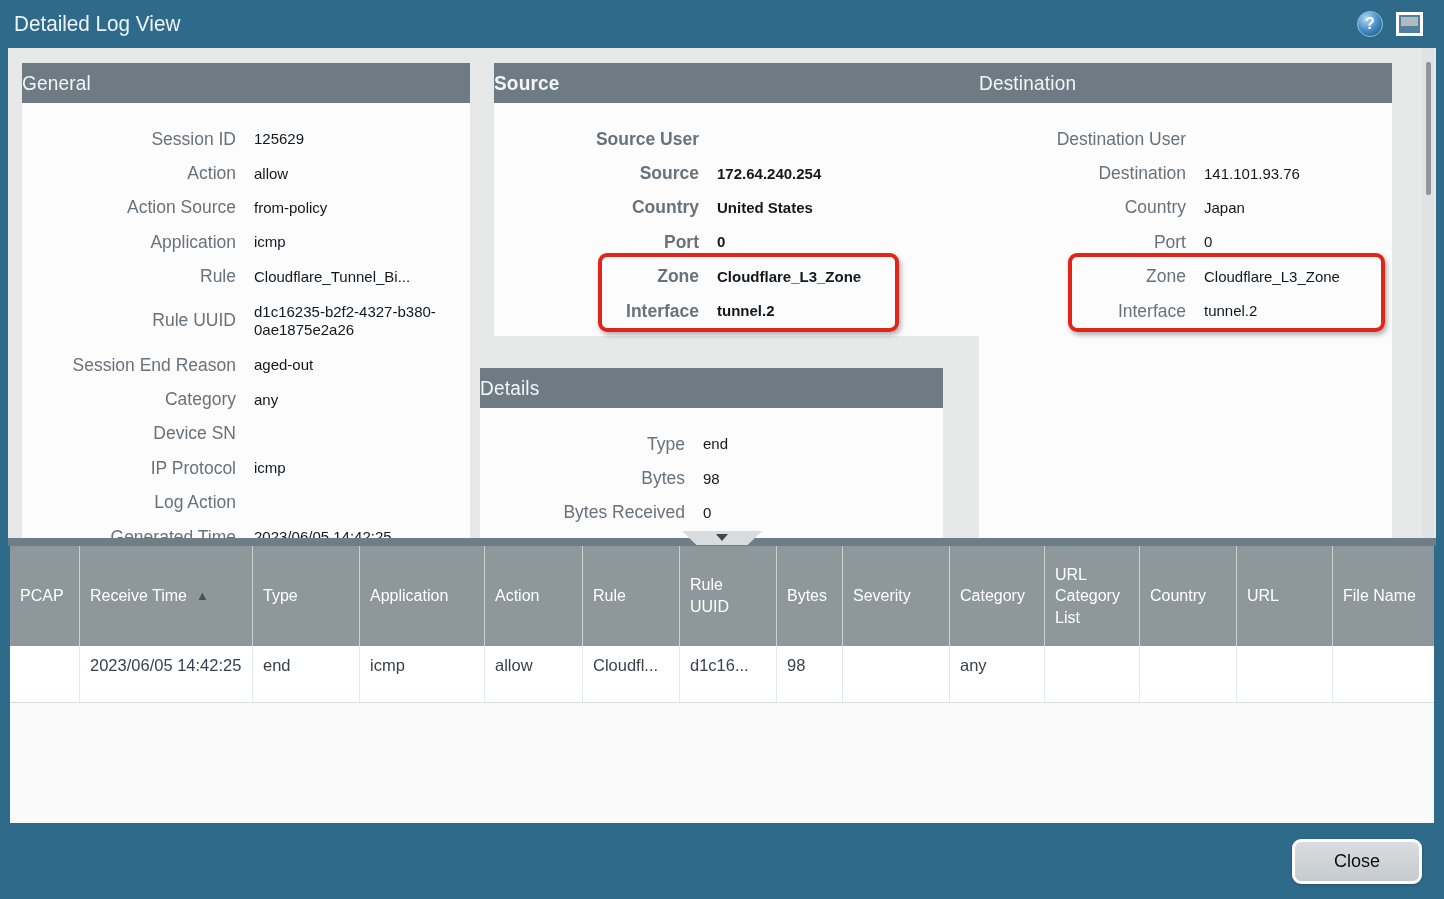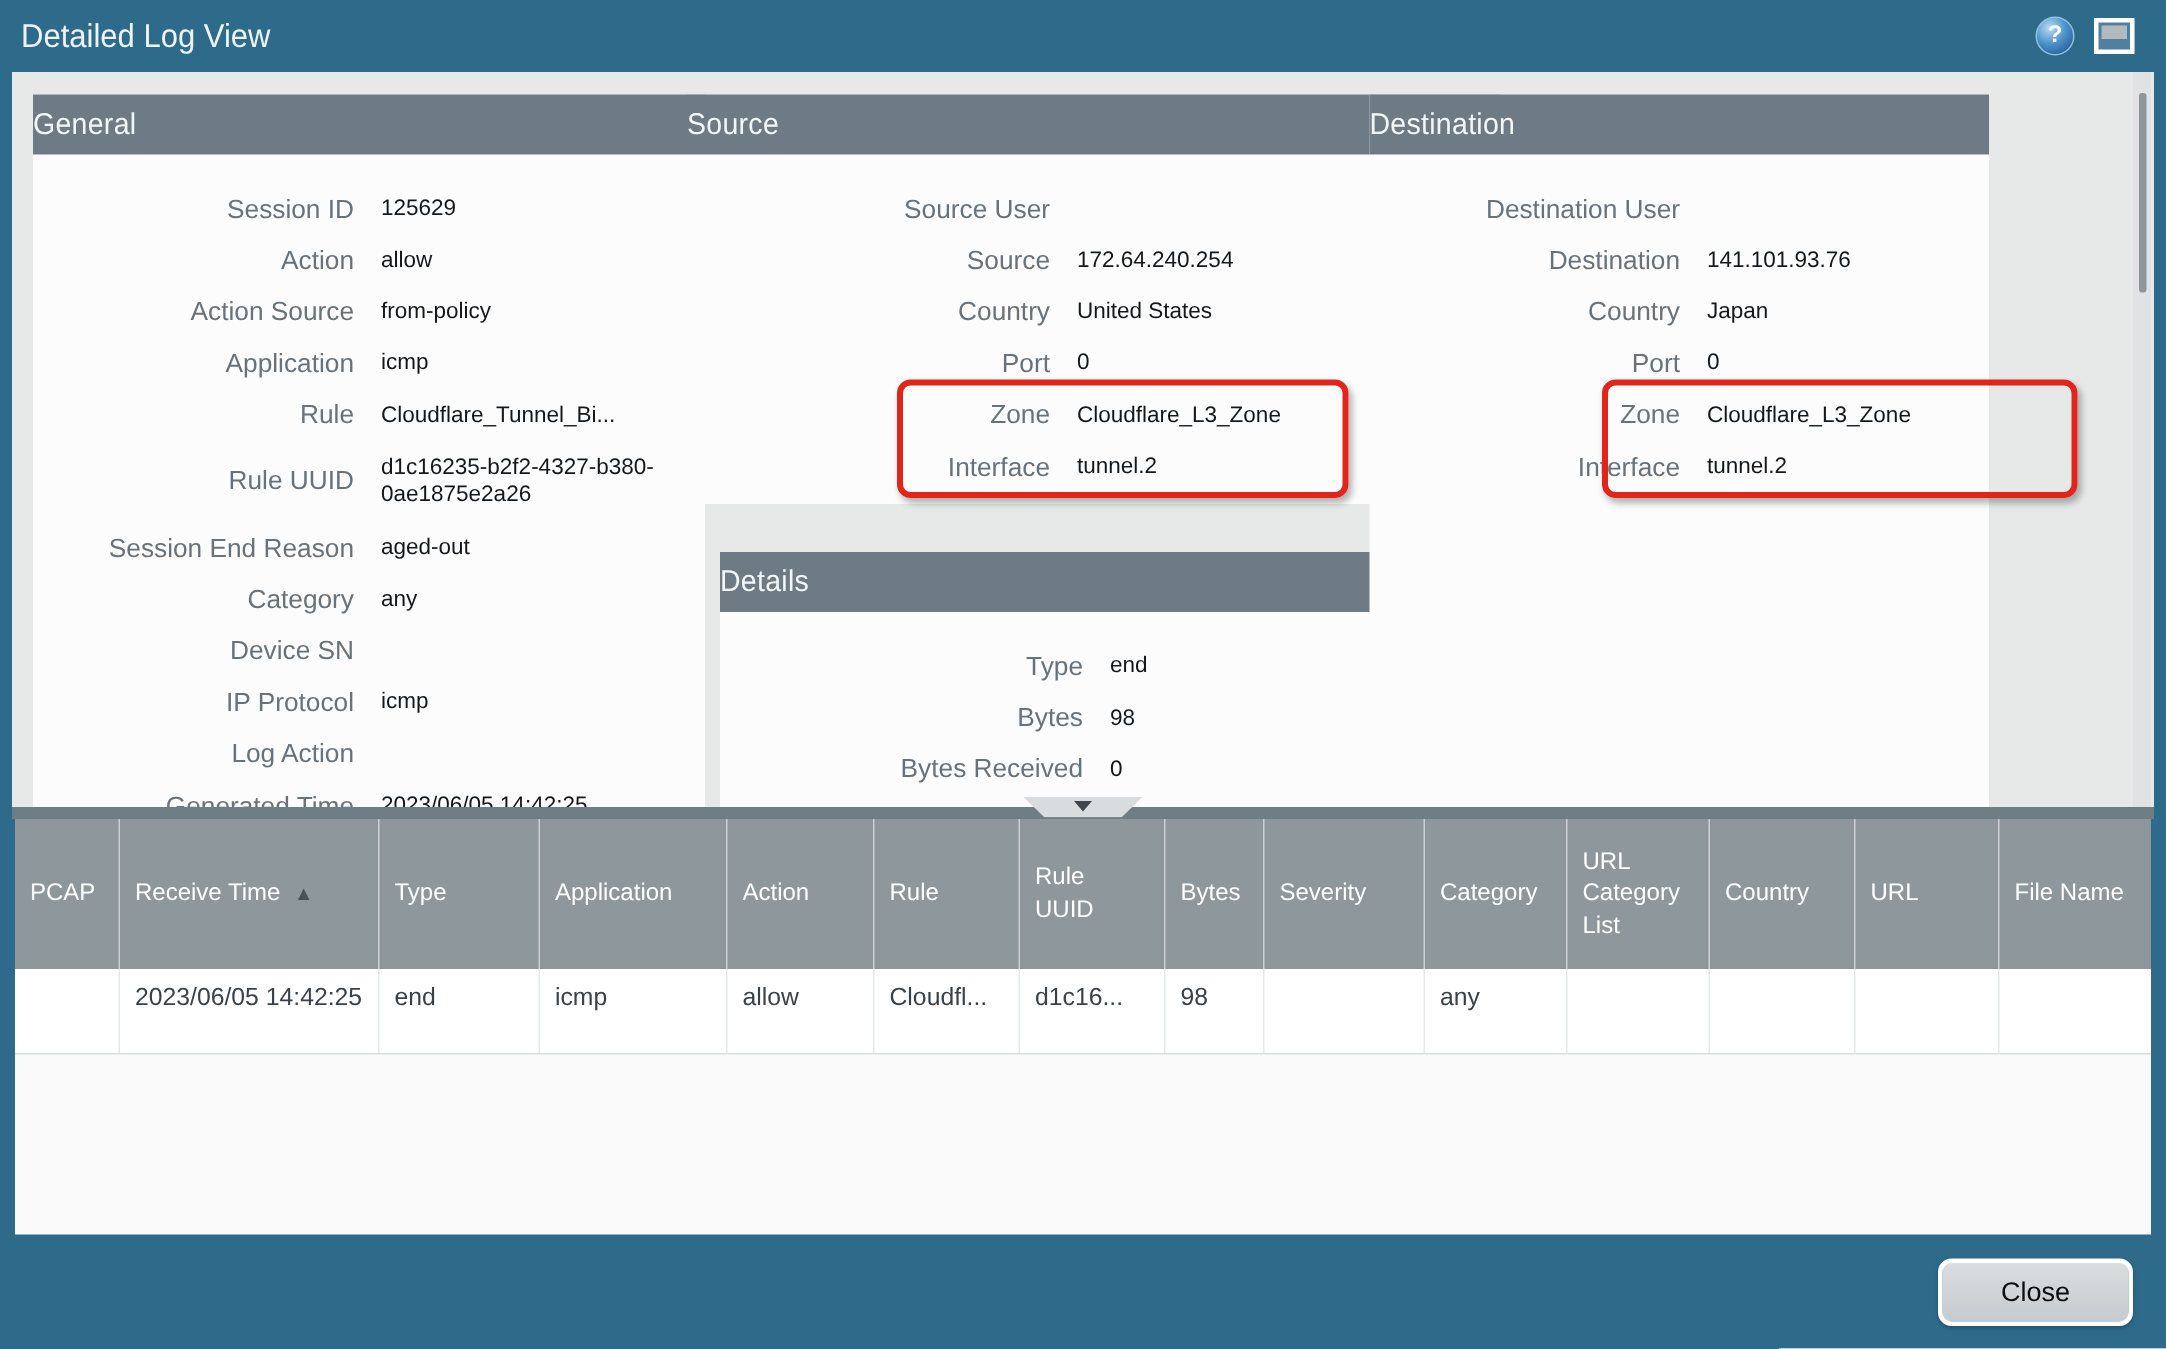--- a/index.html
+++ b/index.html
@@ -52,24 +52,24 @@
   .prow.tall { min-height: 54px; }
   .plabel {
     flex-shrink: 0; text-align: right; color: #68727a; font-size: 17.5px;
   }
   .pvalue {
     margin-left: 18px; padding-right: 10px; color: #14181b; font-size: 15px;
     overflow-wrap: anywhere; line-height: 1.2; flex: 1;
   }
   .panel-general   { left: 14px;  top: 15px;  width: 448px; height: 620px; }
   .panel-general   .plabel { width: 214px; }
-  .panel-source    { left: 450px; top: 15px;  width: 542px; height: 273px; }
-  .panel-source  .plabel, .panel-details .plabel { width: 205px; margin-left: 37px; }
+  .panel-source    { left: 486px; top: 15px;  width: 542px; height: 273px; font-weight: bold; }
+  .panel-source  .plabel, .panel-details .plabel { width: 205px; }
   .panel-details   { left: 472px; top: 320px; width: 463px; height: 250px; }
-  .panel-destination { left: 905px; top: 15px; width: 413px; height: 475px; }
+  .panel-destination { left: 971px; top: 15px; width: 413px; height: 475px; }
   .panel-destination .plabel { width: 207px; }
 
   .highlight-box {
     position: absolute; border: 4px solid #e1251b; border-radius: 9px;
     box-shadow: 2px 3px 5px rgba(0,0,0,0.3); pointer-events: none;
   }
   .hl-source { left: 590px; top: 205px; width: 301px; height: 79px; }
   .hl-destination { left: 1060px; top: 205px; width: 317px; height: 79px; }
 
   .scroll-track {

